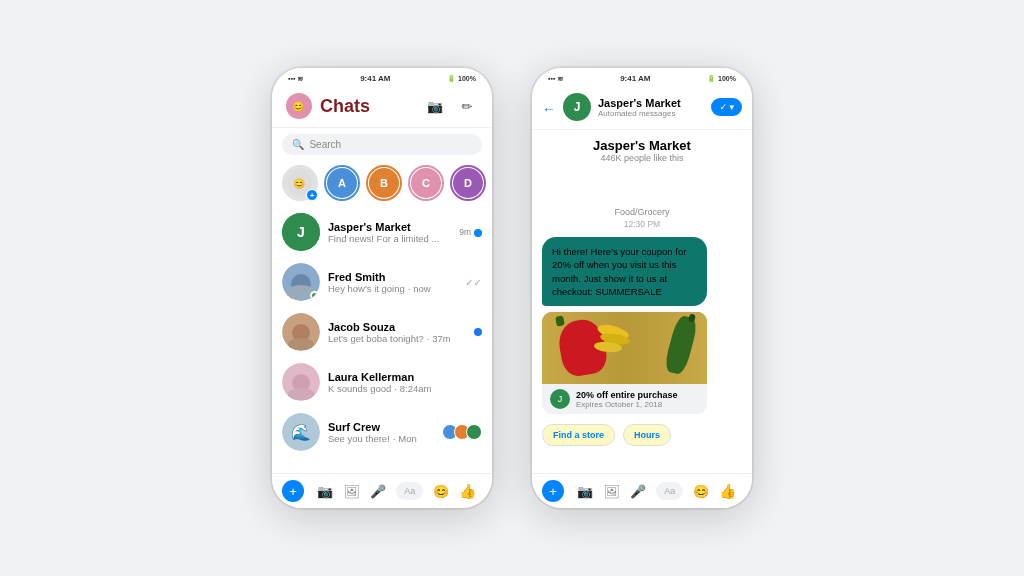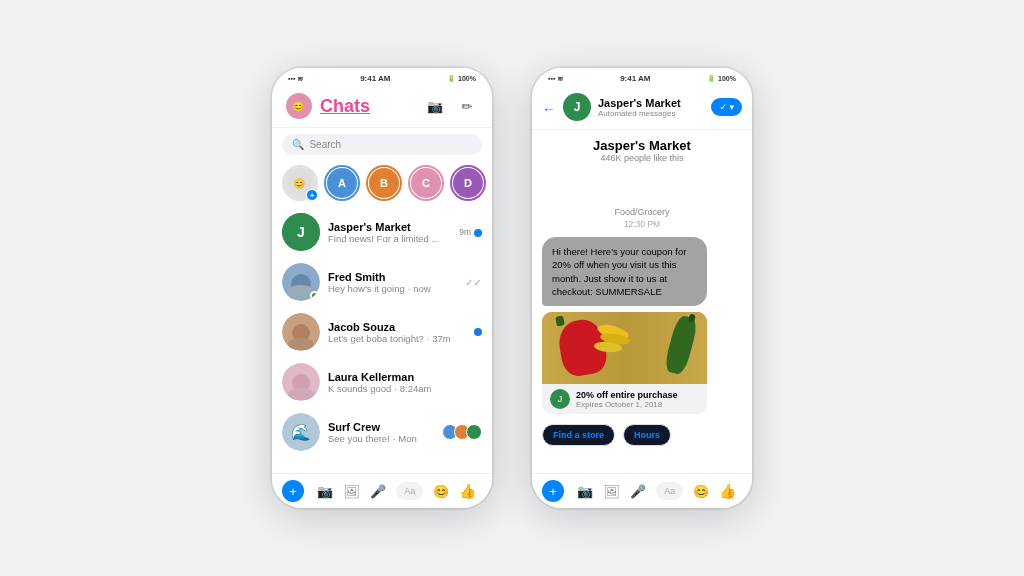--- a/index.html
+++ b/index.html
@@ -59,24 +59,23 @@
       display: flex;
       align-items: center;
       justify-content: space-between;
       border-bottom: 1px solid #f0f0f0;
       flex-shrink: 0;
     }
 
     .chats-title {
       font-size: 18px;
       font-weight: 700;
-      color: #ec4899;
+      color: #7f1d1d;
       flex: 1;
       margin-left: 8px;
-      text-decoration: underline;
     }
 
     .header-avatar {
       width: 26px;
       height: 26px;
       border-radius: 50%;
       background: #e0a0a0;
       overflow: hidden;
       flex-shrink: 0;
     }
@@ -333,21 +332,21 @@
       text-align: center;
       margin-bottom: 2px;
     }
 
     .bot-intro-name { font-size: 13px; font-weight: 700; color: #000; }
     .bot-intro-likes { font-size: 9px; color: #888; }
     .bot-intro-cat { font-size: 9px; color: #888; margin-top: 44px; }
     .bot-intro-time { font-size: 8.5px; color: #aaa; margin-top: 2px; }
 
     .message-bubble {
-      background: #a3a3a3;
+      background: #0f766e;
       border-radius: 14px 14px 14px 4px;
       padding: 8px 10px;
       font-size: 9.5px;
       color: #000;
       max-width: 165px;
       line-height: 1.4;
     }
 
     .message-card {
       background: #f0f2f5;
@@ -399,21 +398,21 @@
     .card-text-title { font-size: 9px; font-weight: 700; color: #000; }
     .card-text-sub { font-size: 8px; color: #888; }
 
     .action-buttons {
       display: flex;
       gap: 8px;
       margin-top: 4px;
     }
 
     .action-btn {
-      background: #0f172a;
+      background: #fef9c3;
       border: 1px solid #ddd;
       border-radius: 14px;
       padding: 5px 10px;
       font-size: 9px;
       color: #0084ff;
       cursor: pointer;
       font-weight: 600;
     }
 
     

